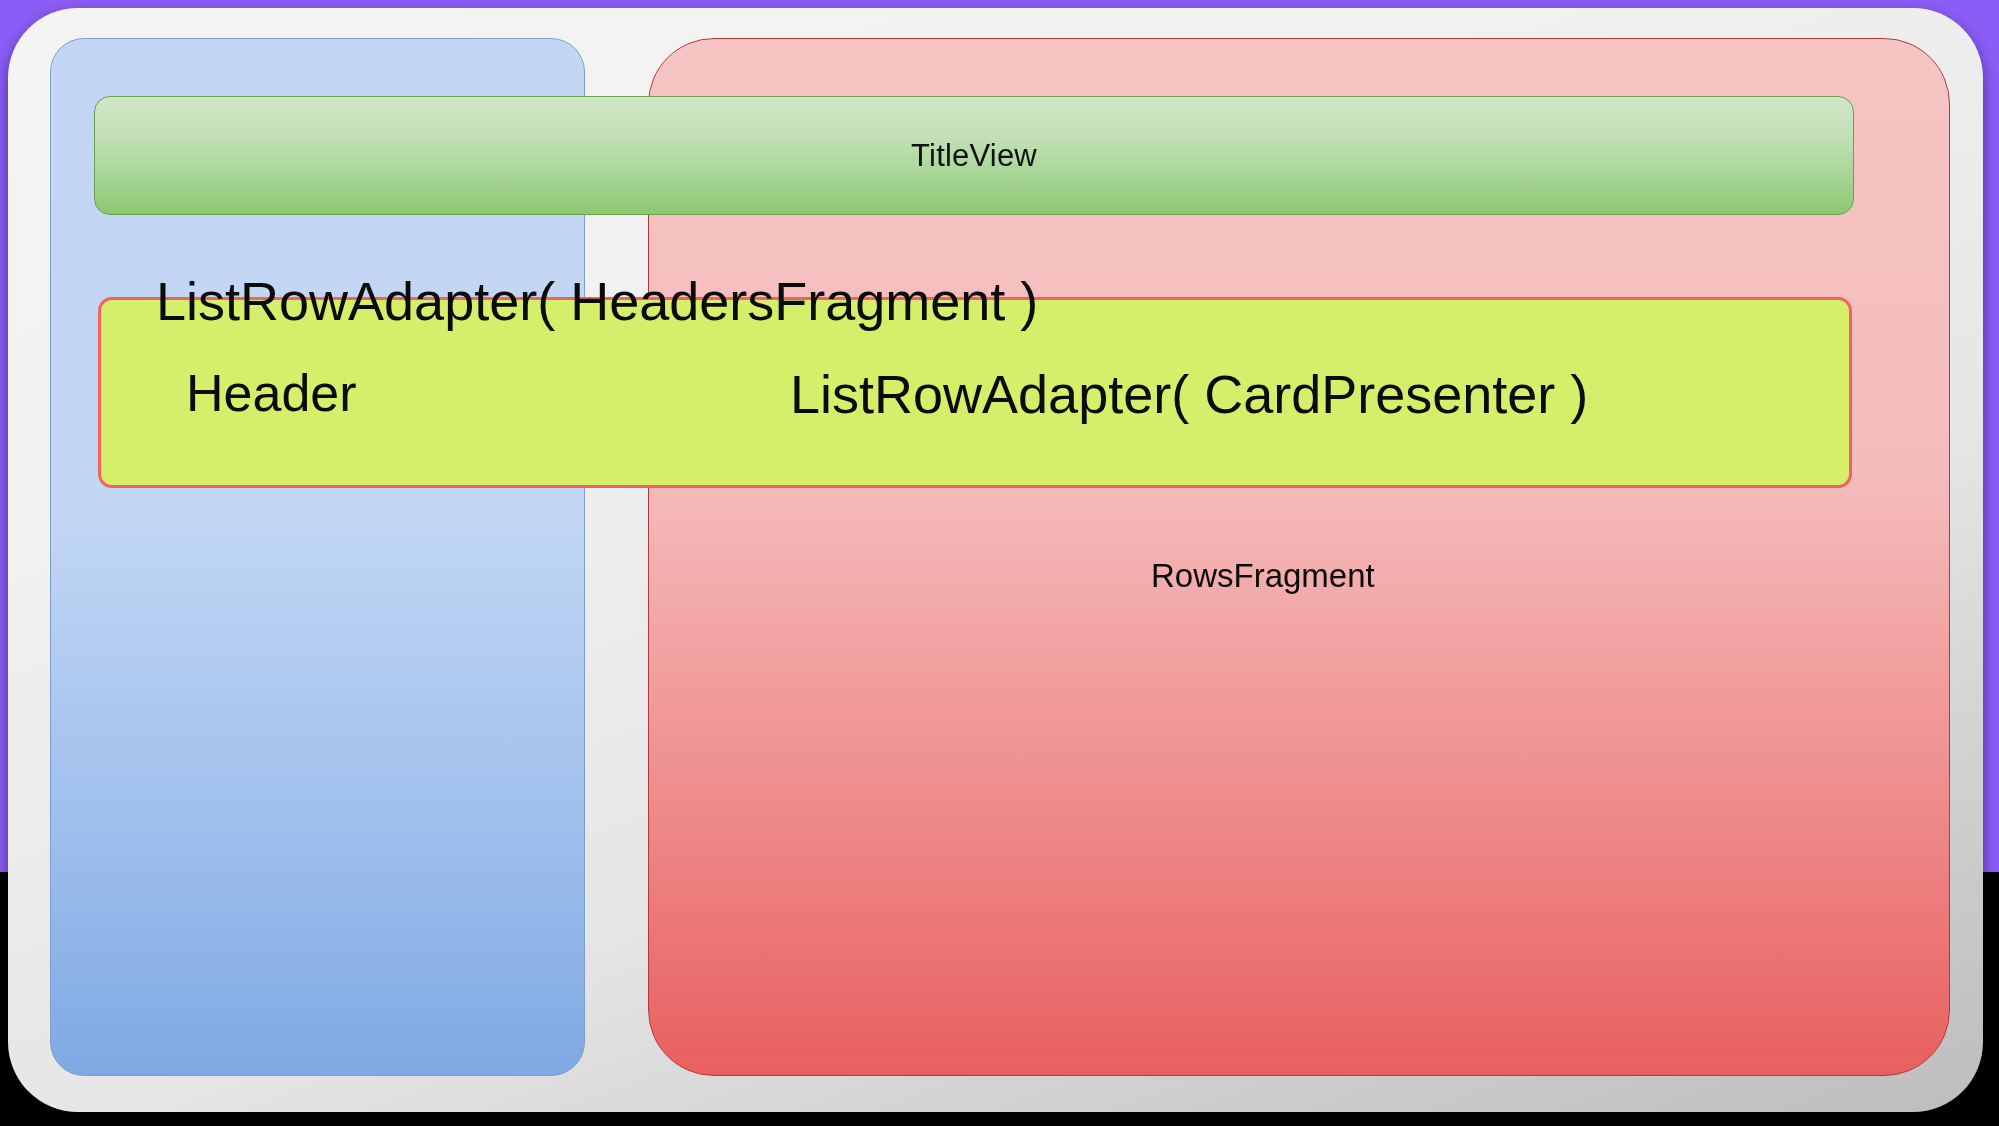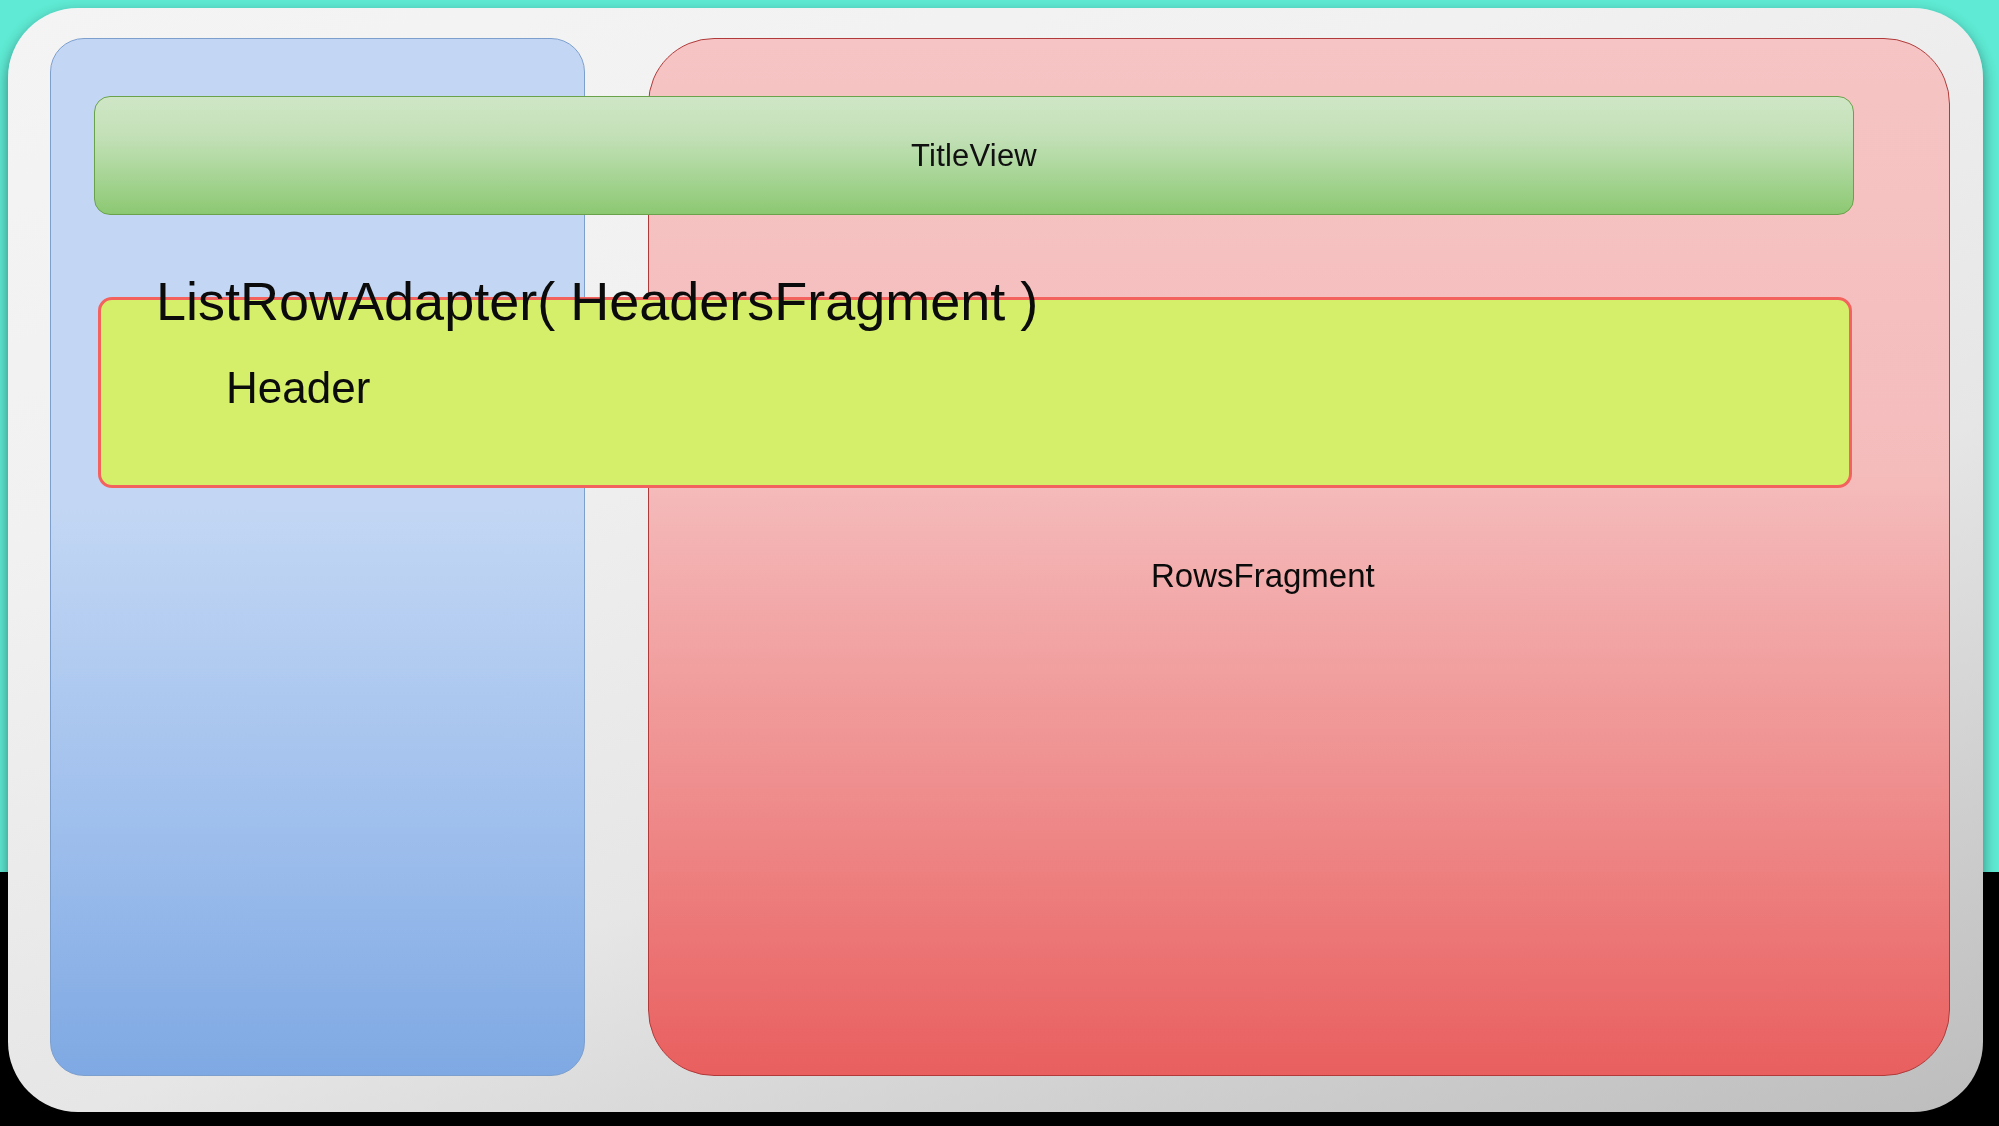--- a/index.html
+++ b/index.html
@@ -11,21 +11,21 @@
     width: 1999px;
     height: 1126px;
     overflow: hidden;
     font-family: "Liberation Sans", sans-serif;
   }
 
   #stage {
     position: relative;
     width: 1999px;
     height: 872px;
-    background: #5eead4;
+    background: #8b5cf6;
   }
 
   
   .outer-card {
     position: absolute;
     left: 8px;
     top: 8px;
     width: 1975px;
     height: 1104px;
     border-radius: 70px;
@@ -103,22 +103,21 @@
 
   .cap-listrowadapter-listrowpresenter {
     left: 148px;
     top: 262px;
     font-size: 54px;
   }
 
   .cap-header {
     left: 178px;
     top: 355px;
-    font-size: 44px;
-    margin-left: 40px;
+    font-size: 52px;
   }
 
   .cap-listrowadapter-cardpresenter {
     left: 782px;
     top: 355px;
     font-size: 54px;
   }
 
   .cap-headers-fragment {
     left: 138px;
@@ -146,18 +145,19 @@
     <div class="title-view">
       <span class="title-view-label">TitleView</span>
     </div>
 
     <div class="listrow-box"></div>
 
     <span class="caption cap-listrowadapter-listrowpresenter">ListRowAdapter( HeadersFragment )</span>
 
     <span class="caption cap-header">Header</span>
 
+    <span class="caption cap-listrowadapter-cardpresenter">ListRowAdapter( CardPresenter )</span>
 
 
     <span class="caption cap-rows-fragment">RowsFragment</span>
 
   </div>
 </div>
 
 </body></html>

